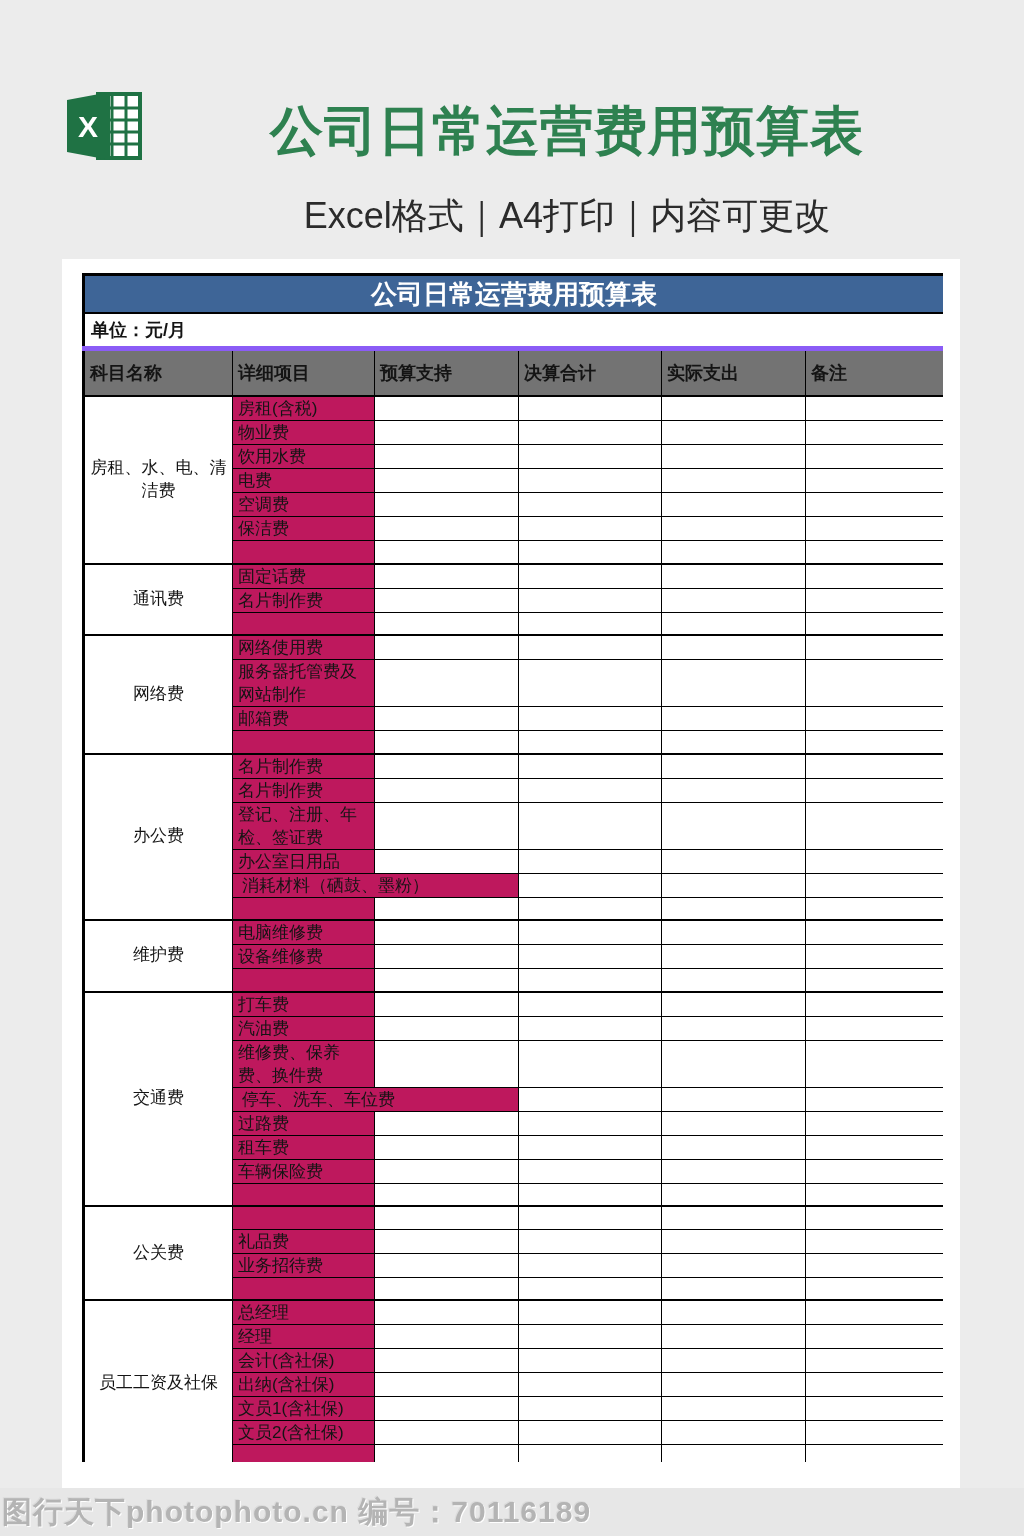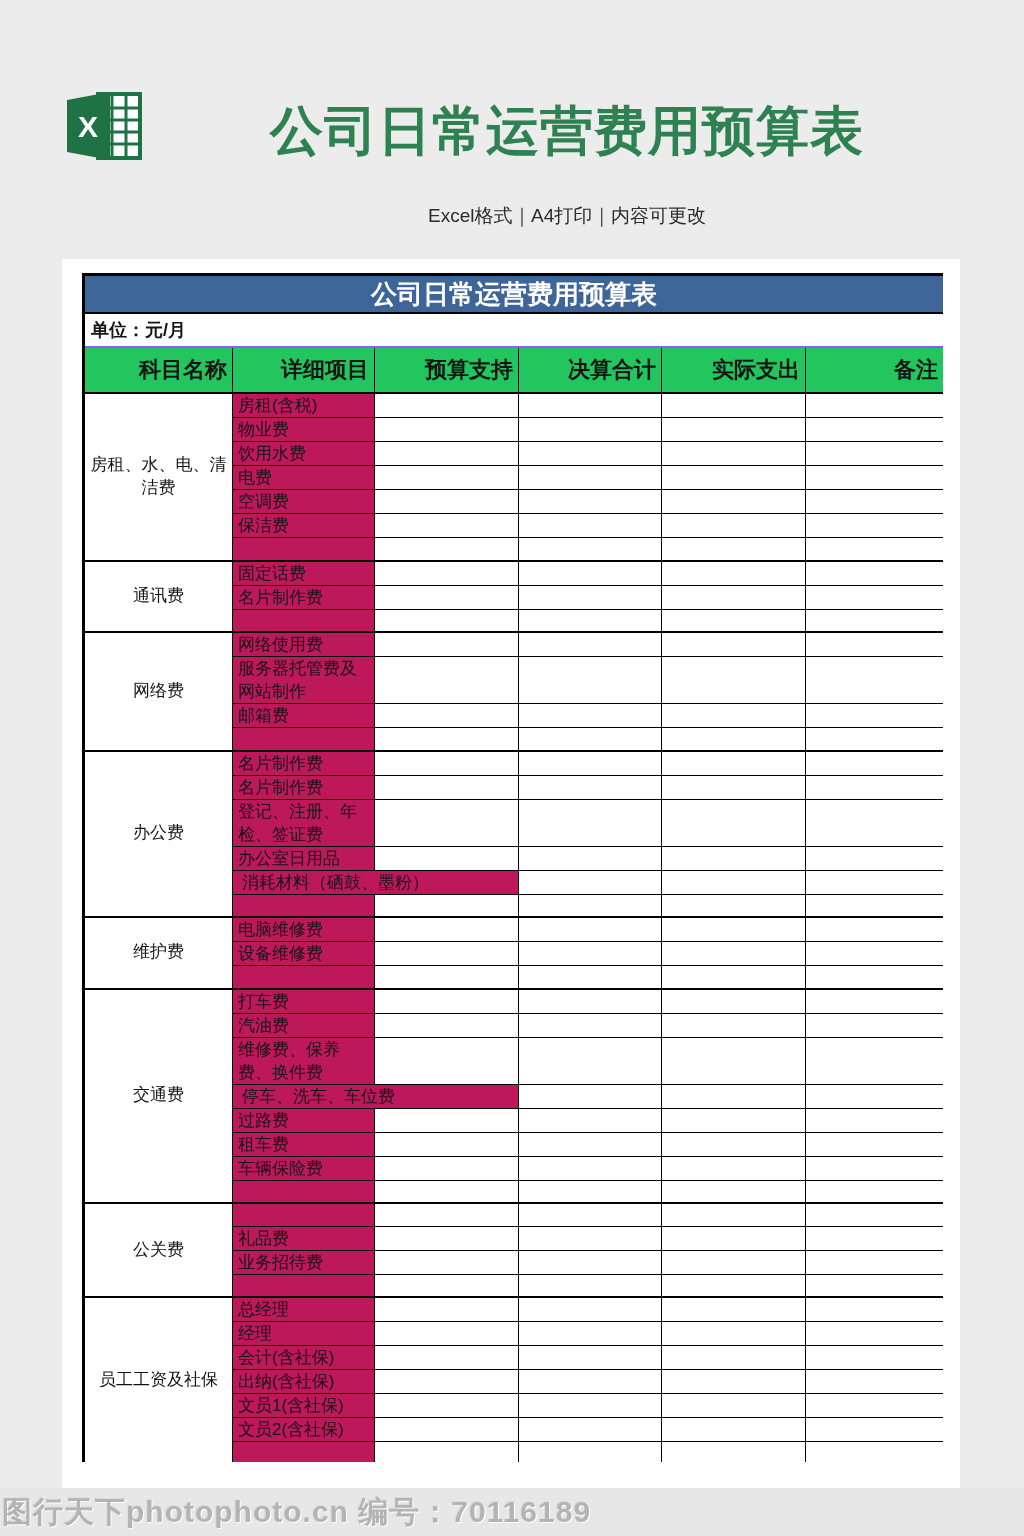--- a/index.html
+++ b/index.html
@@ -10,41 +10,41 @@
     color:#111;
   }
   
   .hdr-icon{position:absolute;left:64px;top:88px;width:80px;height:76px;}
   .hdr-title{
     position:absolute;left:110px;right:0;top:100px;text-align:center;
     font-size:53px;line-height:62px;font-weight:bold;color:#2E8150;letter-spacing:1px;
   }
   .hdr-sub{
     position:absolute;left:110px;right:0;top:199px;text-align:center;
-    font-size:19px;line-height:34px;color:#2b2b2b;font-weight:500;
+    font-size:36px;line-height:34px;color:#2b2b2b;font-weight:500;
   }
   
   .page{position:absolute;left:62px;top:259px;width:898px;height:1231px;background:#ffffff;}
   
   .tbl-wrap{position:absolute;left:82px;top:273px;width:861px;height:1189px;overflow:hidden;}
   table{
     border-collapse:collapse;table-layout:fixed;width:861px;
     border:3px solid #000;background:#fff;
   }
   td{border:1px solid #000;font-size:17px;padding:0 5px;vertical-align:middle;color:#141414;}
   tr.title-row td{
     background:#3E6597;color:#fff;font-weight:bold;font-size:26px;
     text-align:center;height:36px;border-bottom:2px solid #000;padding:0;
   }
   tr.unit-row td{
-    font-weight:bold;font-size:18px;height:32px;border-bottom:2px solid #8b5cf6;
+    font-weight:bold;font-size:18px;height:32px;border-bottom:5px solid #8b5cf6;
     text-align:left;padding-left:6px;background:#fff;
   }
   tr.cols-row td{
-    background:#22c55e;font-weight:bold;font-size:22px;text-align:right;height:44px;
+    background:#737373;font-weight:bold;font-size:18px;text-align:left;height:44px;
   }
   tbody.section{border-top:2px solid #000;}
   tbody.section tr{height:23px;}
   td.cat{
     font-weight:normal;text-align:center;line-height:1.35;background:#fff;
   }
   td.item{text-align:left;line-height:23px;background:#be185d;}
   td.item.merged{white-space:nowrap;padding-left:9px;}
   td.val{background:#fff;}
   

